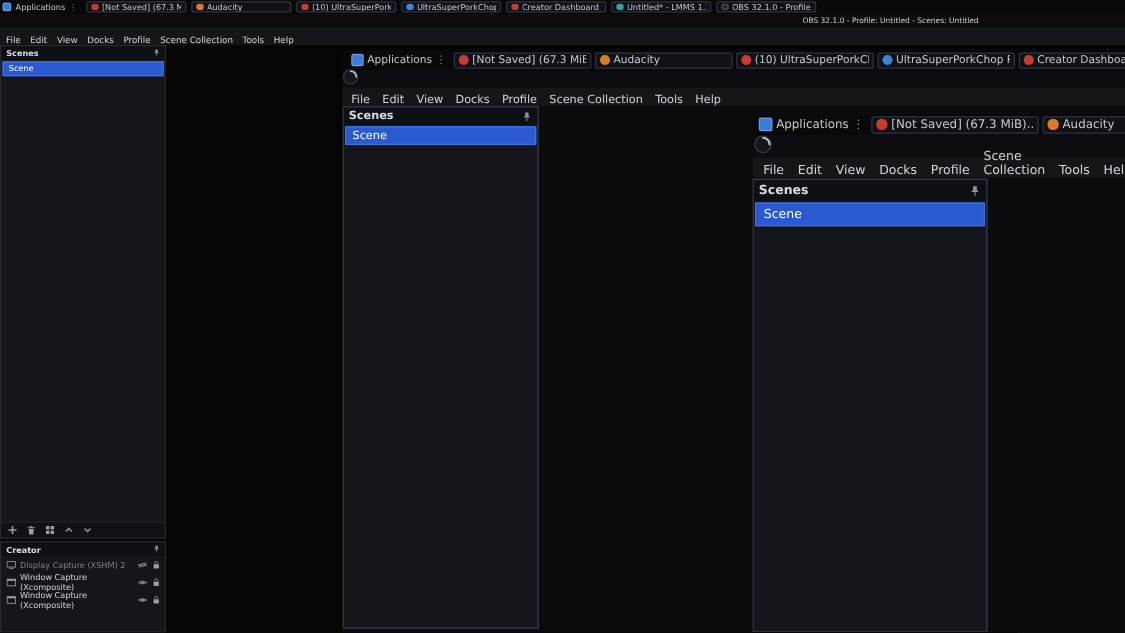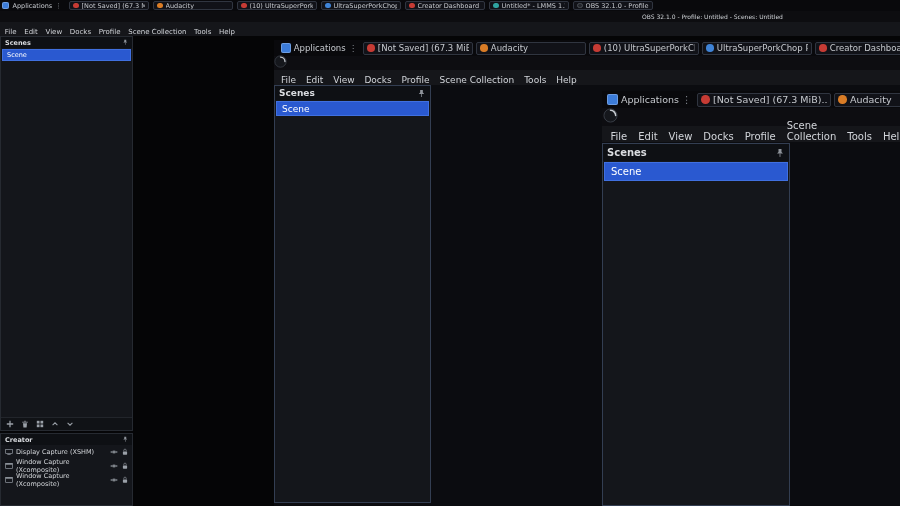--- a/index.html
+++ b/index.html
@@ -191,33 +191,33 @@
 <div class="panel" id="sources-l0">
   <div class="panel-header">
     <span class="ph-title">Creator</span>
     <span class="pin">
       <svg viewBox="0 0 10 10">
           <path d="M3.5 1h3v3L8 5.5H2L3.5 4z" fill="currentColor"></path>
           <rect x="4.6" y="5.5" width="0.8" height="3.4" fill="currentColor"></rect>
         </svg>
     </span>
   </div>
-  <div class="source-row">
+  <div class="source-row dimmed">
     <span class="src-type-icon">
       <svg viewBox="0 0 12 11" width="8" height="8">
           <rect x="1" y="1.5" width="10" height="6.5" fill="none" stroke="currentColor"></rect>
           <rect x="3.5" y="9" width="5" height="1" fill="currentColor"></rect>
         </svg>
     </span>
-    <span>Display Capture (XSHM)</span>
+    <span>Display Capture (XSHM) 2</span>
     <span class="row-icons">
       <span>
         <svg viewBox="0 0 12 8" width="8" height="6">
             <path d="M1 4Q6 .5 11 4Q6 7.5 1 4Z" fill="none" stroke="currentColor"></path>
-            <circle cx="6" cy="4" r="1.4" fill="currentColor"></circle>
+            <line x1="1.5" y1="7" x2="10.5" y2="1" stroke="currentColor"></line>
           </svg>
       </span>
       <span>
         <svg viewBox="0 0 10 12" width="6" height="8">
             <rect x="1.5" y="5" width="7" height="5.5" rx="1" fill="currentColor"></rect>
             <path d="M3 5V3.2a2 2 0 014 0V5" fill="none" stroke="currentColor"></path>
           </svg>
       </span>
     </span>
   </div>

